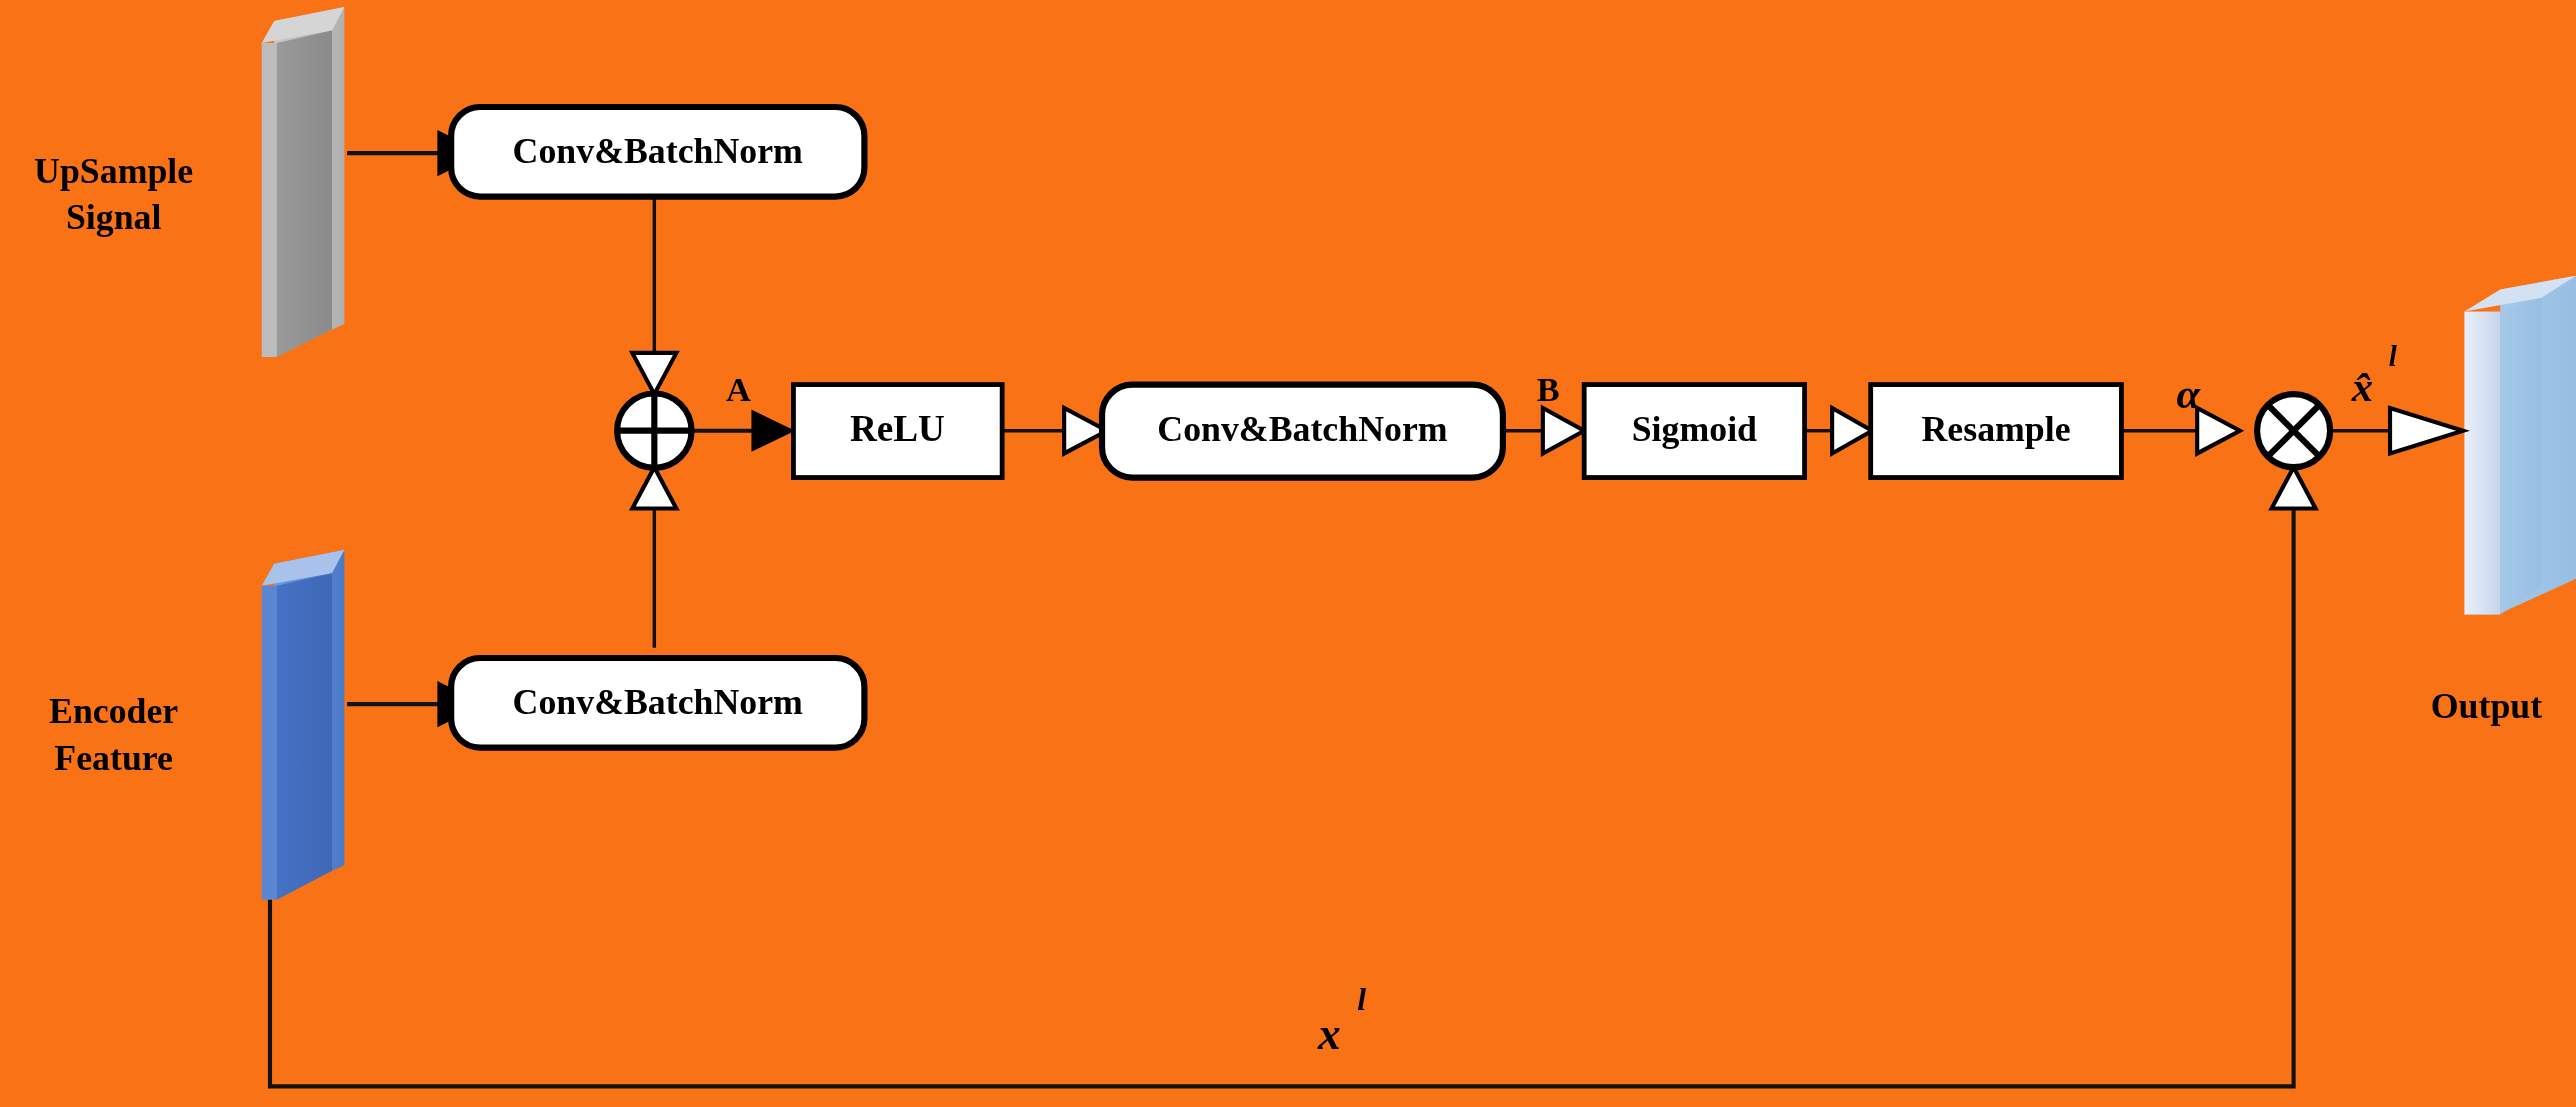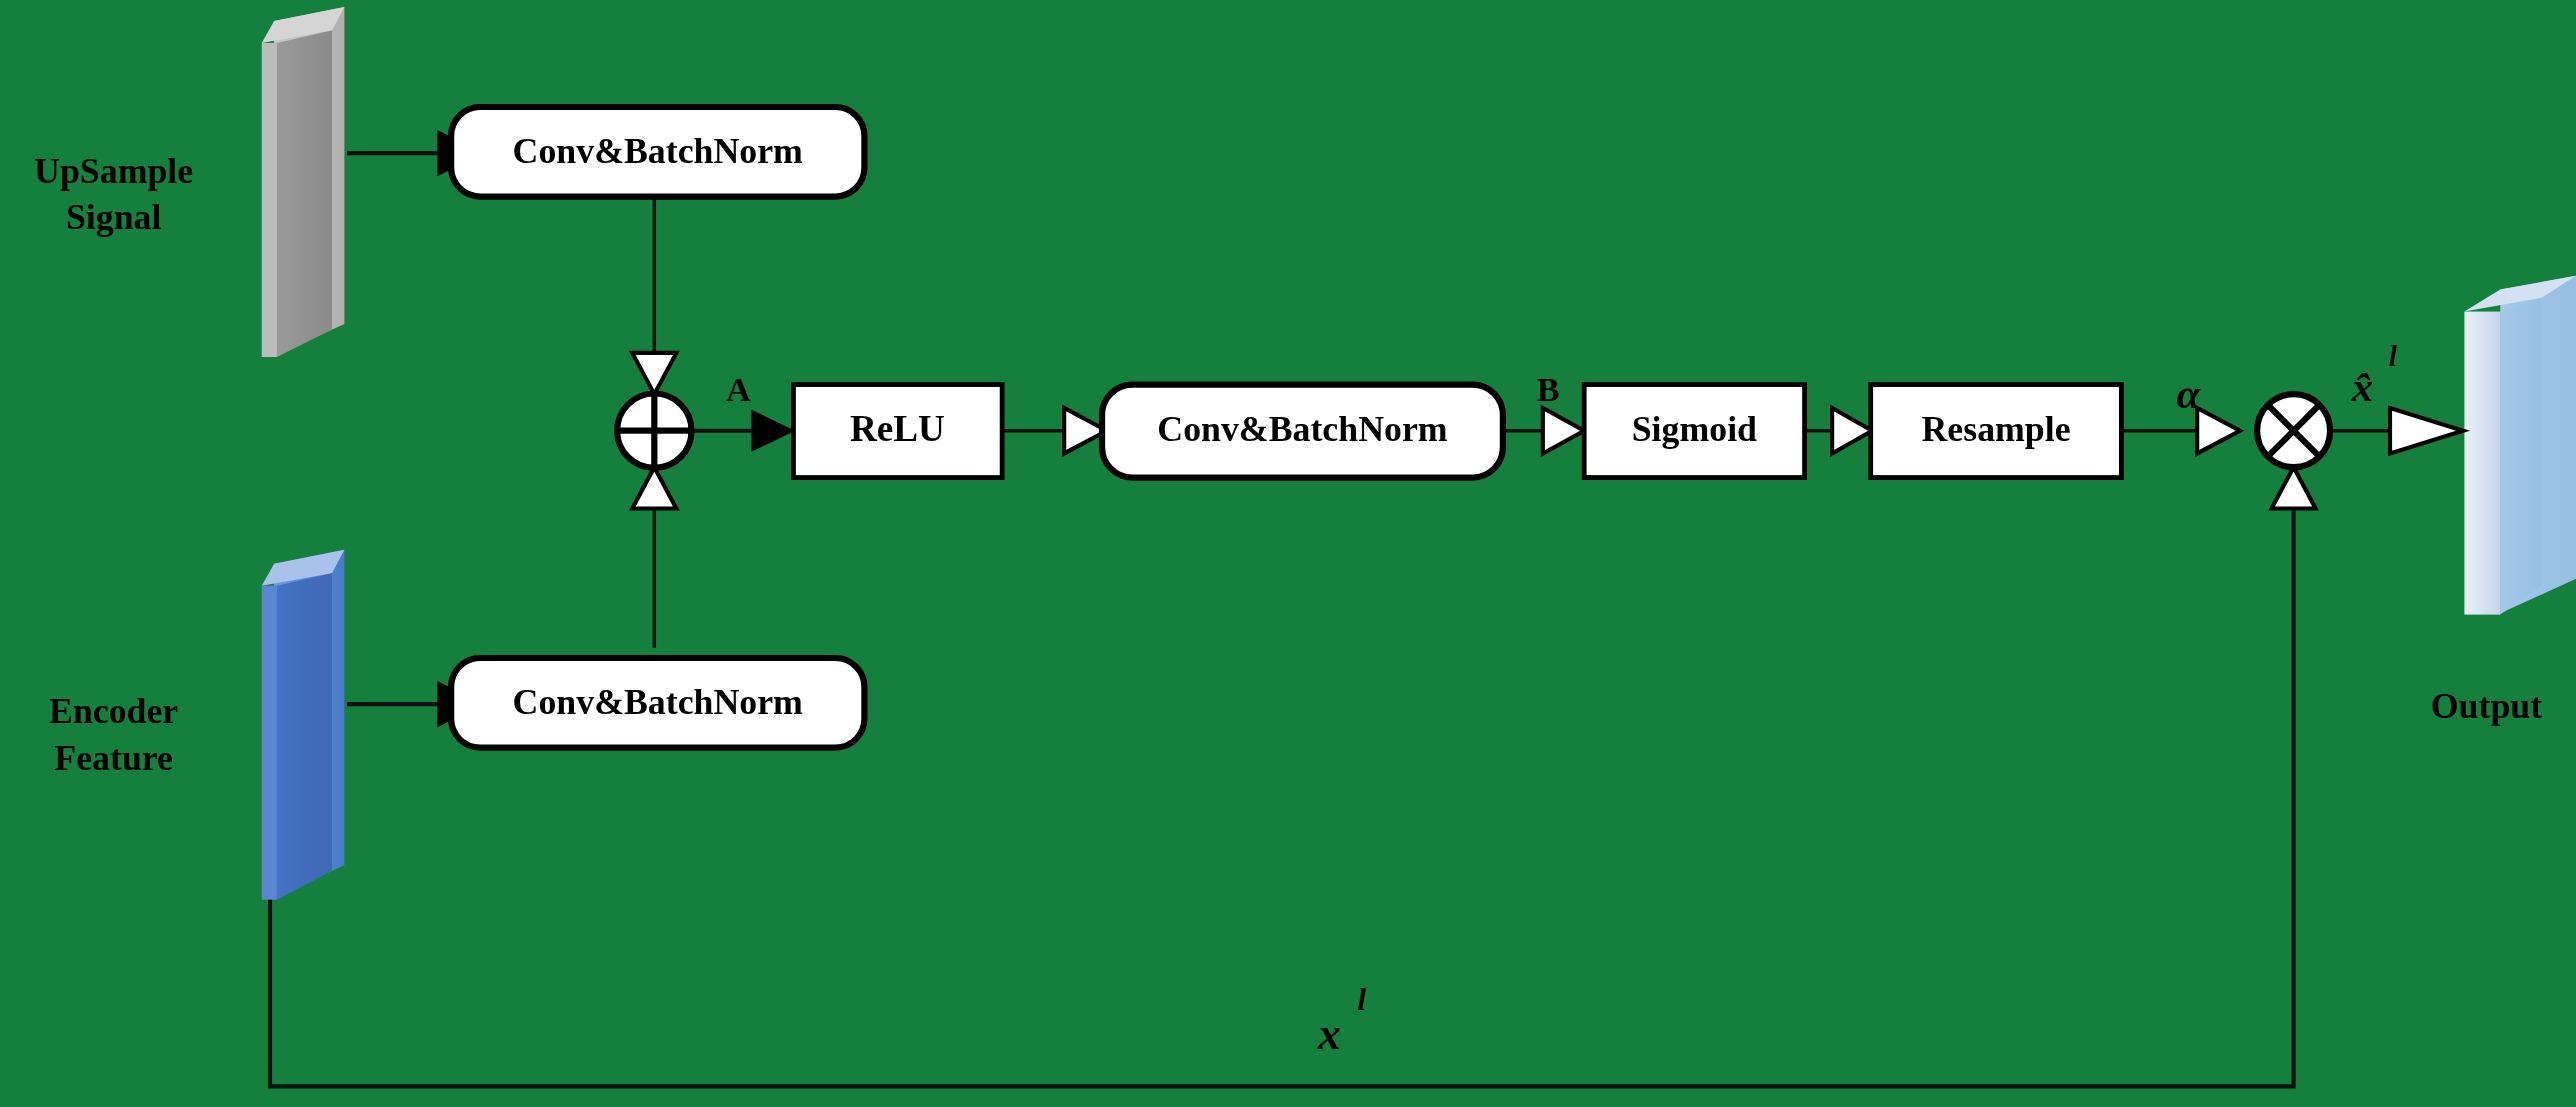--- a/index.html
+++ b/index.html
@@ -8,21 +8,21 @@
     padding: 0;
     background: #ffffff;
   }
   body {
     font-family: "Liberation Serif", serif;
   }
   #stage {
     position: relative;
     width: 2576px;
     height: 1108px;
-    background: #15803d;
+    background: #f97316;
     overflow: hidden;
   }
   #diagram-svg {
     position: absolute;
     left: 0;
     top: 0;
     width: 2576px;
     height: 1108px;
   }
   .blk-label {

